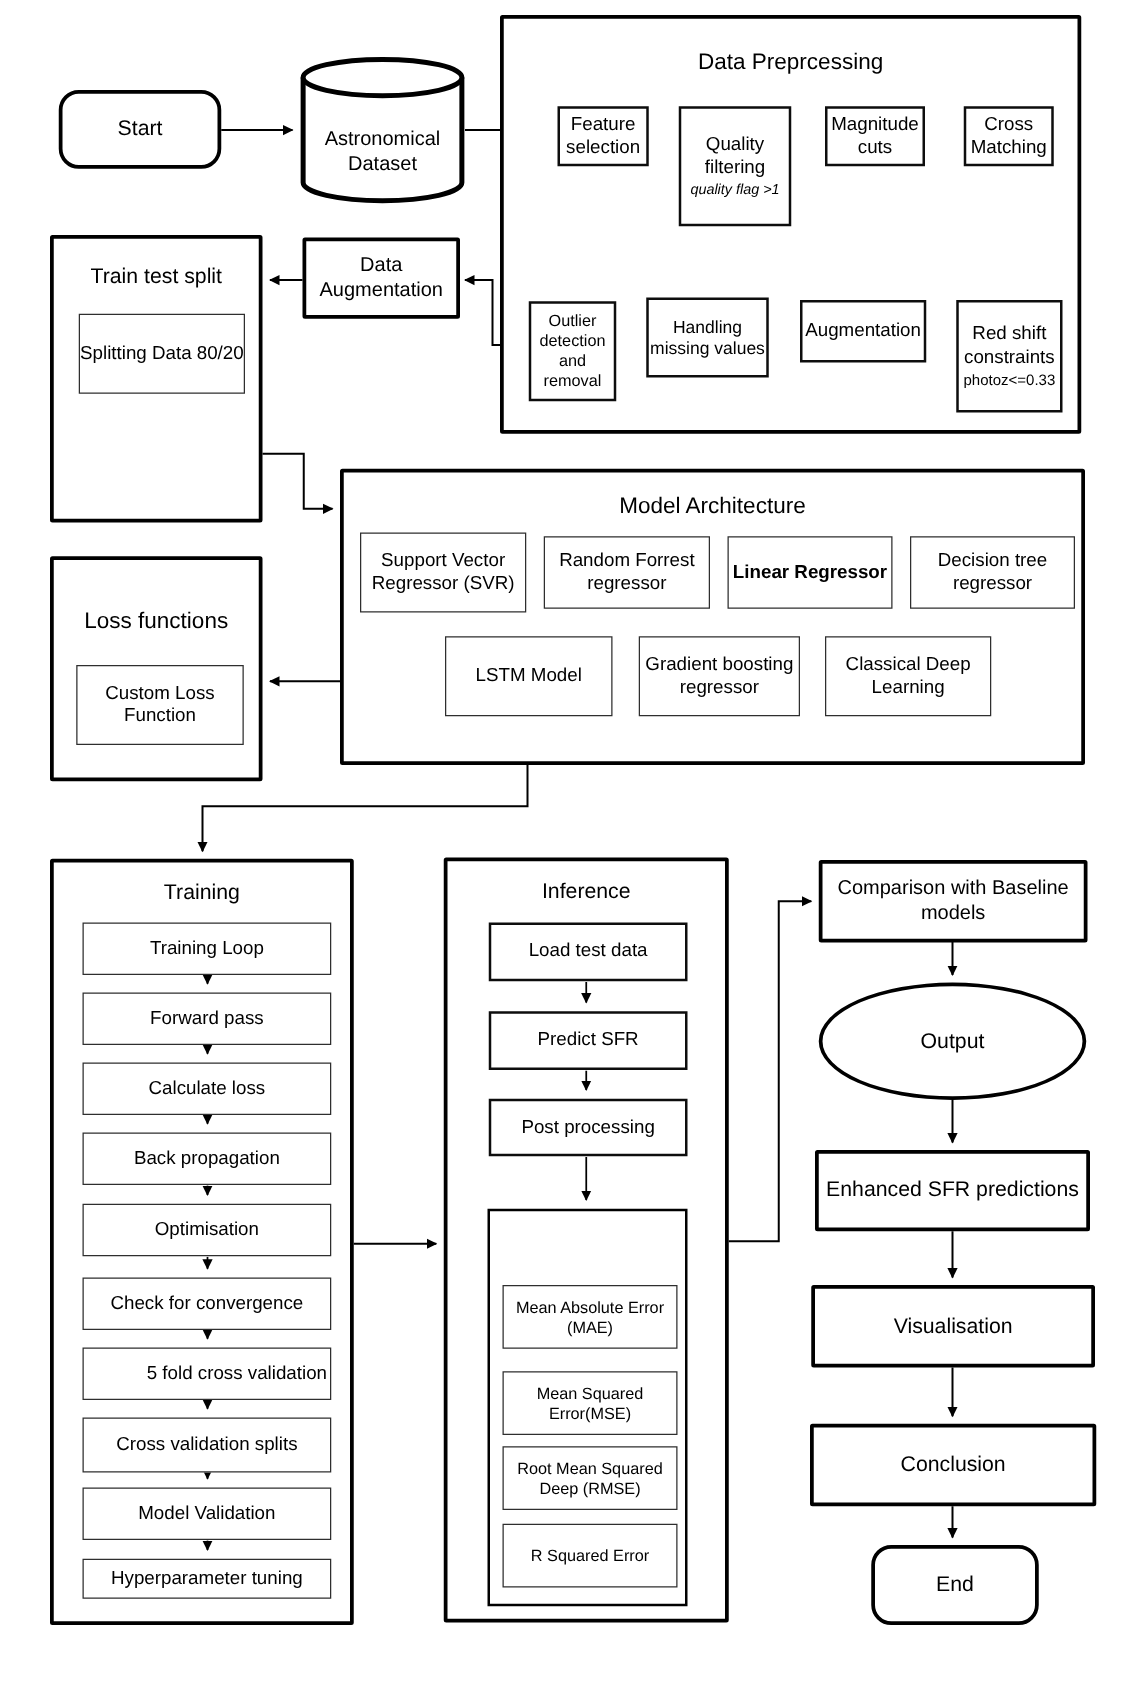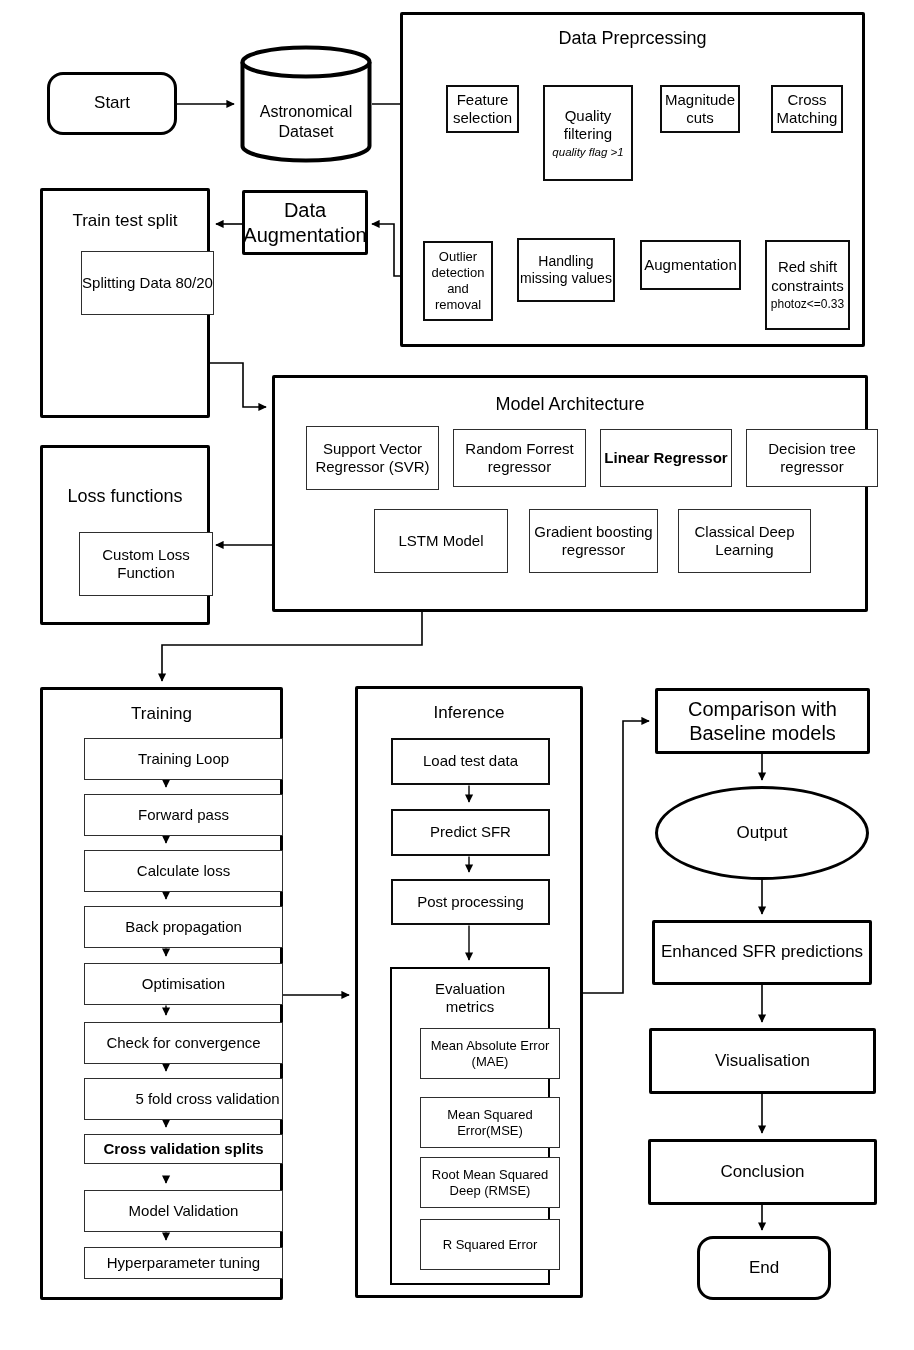--- a/index.html
+++ b/index.html
@@ -8,32 +8,32 @@
     font-family:"Liberation Sans",sans-serif;color:#000;overflow:hidden;
   }
   svg.wires{position:absolute;left:0;top:0;z-index:1;}
   .node{
     position:absolute;background:#fff;box-sizing:border-box;
     display:flex;flex-direction:column;align-items:center;justify-content:center;
     text-align:center;line-height:1.22;z-index:2;
   }
   .b-thick{border:3.5px solid #000;border-radius:2px;}
   .b-med{border:2.3px solid #0d0d0d;}
-  .b-thin{border:1.6px solid #2e2e2e;margin-left:18px;}
+  .b-thin{border:1.6px solid #2e2e2e;}
   .rounded{border-radius:16px;}
   .ellipse{border:3.5px solid #000;border-radius:50%;}
   .container{
     position:absolute;box-sizing:border-box;background:#fff;
     border:3.5px solid #000;border-radius:2px;z-index:2;
   }
   .container-title{
     position:absolute;left:0;right:0;text-align:center;
     font-size:17px;line-height:1.2;
   }
-  .fs18{font-size:18px;} .fs17{font-size:17px;} .fs16{font-size:20px;}
+  .fs18{font-size:18px;} .fs17{font-size:17px;} .fs16{font-size:16px;}
   .fs15{font-size:15px;} .fs14{font-size:14px;} .fs13{font-size:13px;}
   .note{font-size:11.5px;margin-top:2px;}
   .italic{font-style:italic;}
   .narrow span{display:block;max-width:95px;margin:0 auto;}
   .cyl{position:absolute;z-index:2;}
   .cyl svg{position:absolute;left:0;top:0;}
   .cyl .lbl{
     position:absolute;left:0;right:0;top:34px;bottom:0;
     display:flex;align-items:center;justify-content:center;
     text-align:center;font-size:16px;line-height:1.25;
@@ -83,21 +83,21 @@
     <svg width="132" height="120" viewBox="0 0 132 120">
       <path d="M2.5 17 V101 A63.5 14.5 0 0 0 129.5 101 V17" fill="#fff" stroke="#000" stroke-width="4"></path>
       <ellipse cx="66" cy="17" rx="63.5" ry="14.5" fill="#fff" stroke="#000" stroke-width="4"></ellipse>
     </svg>
     <div class="lbl">
       <span>Astronomical Dataset</span>
     </div>
   </div>
 
   <div class="container" style="left:400px;top:12px;width:465px;height:335px;">
-    <div class="container-title fs18" style="top:13px;">Data Preprcessing</div>
+    <div class="container-title fs18" style="top:24px;">Data Preprcessing</div>
     <div class="node b-med fs15" style="left:43px;top:70px;width:73px;height:48px;">
       <span>Feature selection</span>
     </div>
     <div class="node b-med fs15" style="left:140px;top:70px;width:90px;height:96px;">
       <span>Quality filtering</span>
       <span class="note italic">quality flag &gt;1</span>
     </div>
     <div class="node b-med fs15" style="left:257px;top:70px;width:80px;height:48px;">
       <span>Magnitude cuts</span>
     </div>
@@ -178,21 +178,21 @@
       </div>
     <div class="node b-thin fs15" style="left:23px;top:273px;width:199px;height:42px;">
       <span>Optimisation</span>
       </div>
     <div class="node b-thin fs15" style="left:23px;top:332px;width:199px;height:42px;">
       <span>Check for convergence</span>
       </div>
     <div class="node b-thin fs15" style="left:23px;top:388px;width:199px;height:42px;padding-left:48px;">
       <span>5 fold cross validation</span>
       </div>
-    <div class="node b-thin fs15" style="left:23px;top:444px;width:199px;height:30px;font-weight:bold;">
+    <div class="node b-thin fs15" style="left:23px;top:444px;width:199px;height:44px;">
       <span>Cross validation splits</span>
       </div>
     <div class="node b-thin fs15" style="left:23px;top:500px;width:199px;height:42px;">
       <span>Model Validation</span>
       </div>
     <div class="node b-thin fs15" style="left:23px;top:557px;width:199px;height:32px;">
       <span>Hyperparameter tuning</span>
       </div>
     <svg width="243" height="613" style="position:absolute;left:-3.5px;top:-3.5px;pointer-events:none;">
       <g stroke="#000" stroke-width="1.4" fill="none">
@@ -214,23 +214,20 @@
     <div class="node b-med fs15" style="left:33px;top:49px;width:159px;height:47px;">
       <span>Load test data</span>
       </div>
     <div class="node b-med fs15" style="left:33px;top:120px;width:159px;height:47px;">
       <span>Predict SFR</span>
       </div>
     <div class="node b-med fs15" style="left:33px;top:190px;width:159px;height:46px;text-align:center;">
       <span>Post processing</span>
       </div>
     <div class="container b-med" style="left:32px;top:278px;width:160px;height:318px;border-width:2.3px;border-radius:0;">
-      <div class="container-title fs15 narrow" style="top:11px;">
-        <span>Evaluation metrics</span>
-      </div>
       <div class="node b-thin fs13" style="left:10px;top:59px;width:140px;height:51px;">
         <span>Mean Absolute Error (MAE)</span>
         </div>
       <div class="node b-thin fs13" style="left:10px;top:128px;width:140px;height:51px;">
         <span>Mean Squared Error(MSE)</span>
         </div>
       <div class="node b-thin fs13" style="left:10px;top:188px;width:140px;height:51px;">
         <span>Root Mean Squared Deep (RMSE)</span>
         </div>
       <div class="node b-thin fs13" style="left:10px;top:250px;width:140px;height:51px;">

